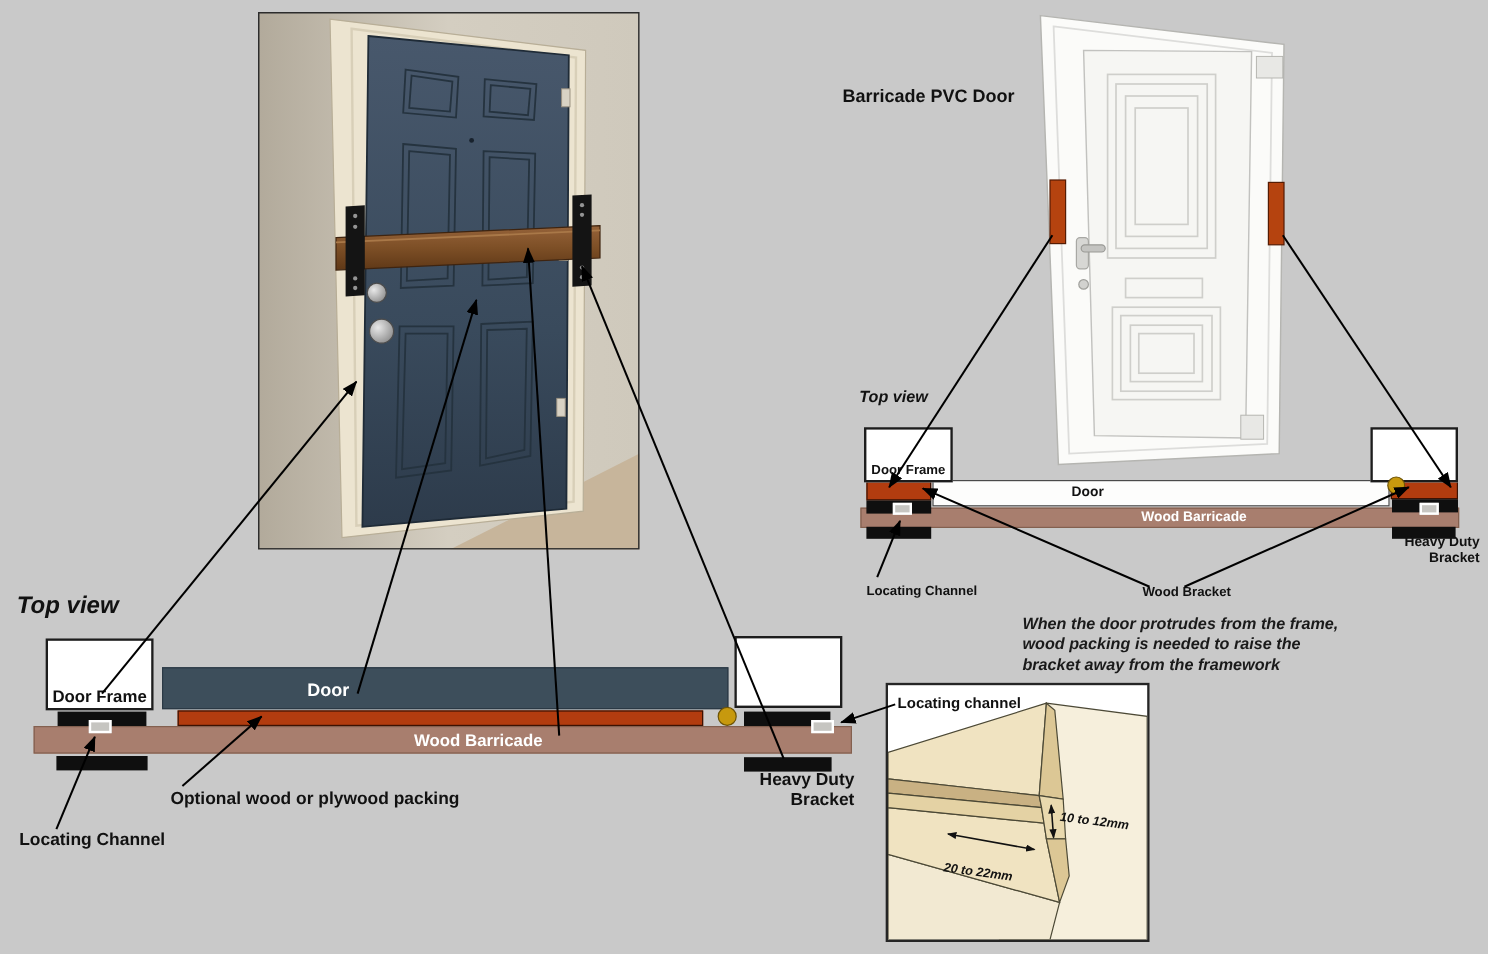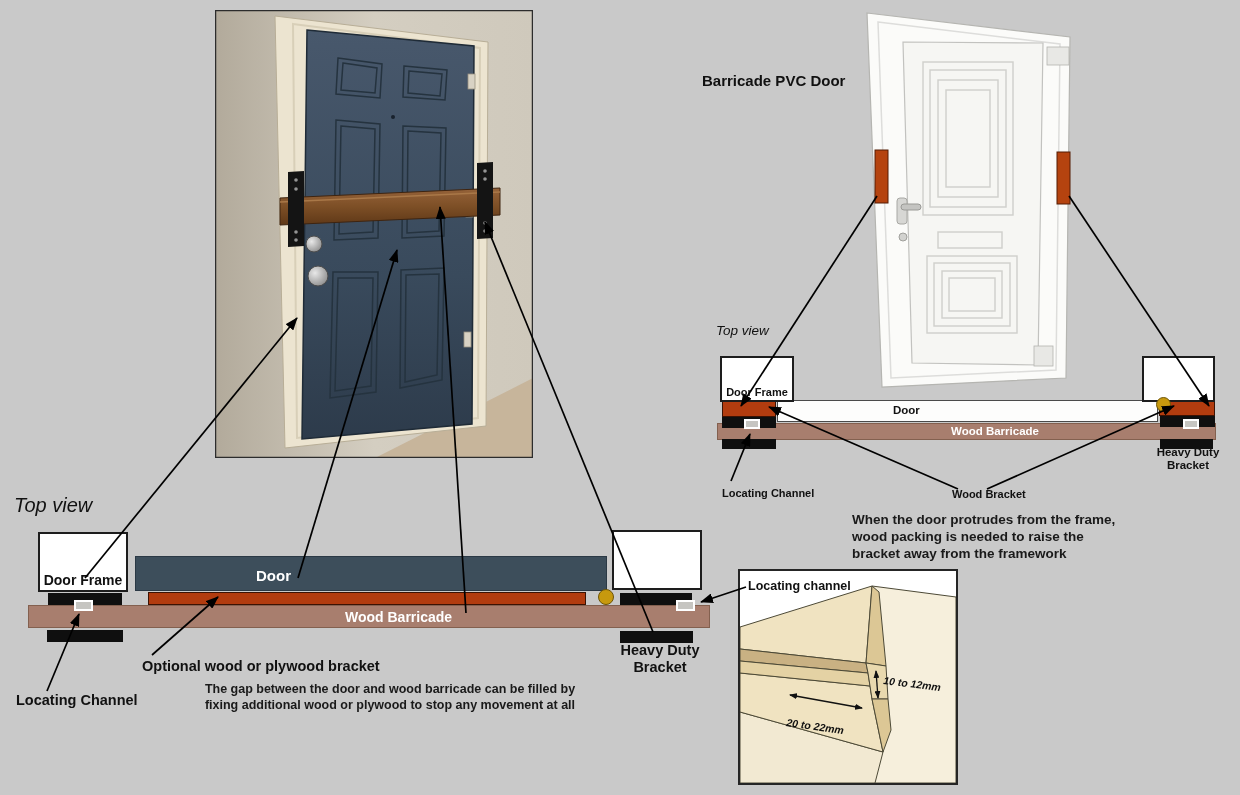--- a/index.html
+++ b/index.html
@@ -1,22 +1,22 @@
 <!DOCTYPE html>
 <html><head>
 <meta charset="utf-8">
 <style>
   html,body{margin:0;padding:0;background:#c9c9c9;}
   #canvas{position:relative;width:1240px;height:795px;background:#c9c9c9;overflow:hidden;
           font-family:"Liberation Sans", sans-serif;}
   .abs{position:absolute;}
   .lbl{font-weight:bold;color:#111;white-space:nowrap;}
-  .lbl-i{font-weight:normal;font-style:italic;color:#111;white-space:nowrap;}
-  .note{font-weight:bold;color:#1a1a1a;white-space:pre-line;}
-  .center{text-align:center;}
+  .lbl-i{font-weight:bold;font-style:italic;color:#111;white-space:nowrap;}
+  .note{font-weight:bold;font-style:italic;color:#1a1a1a;white-space:pre-line;}
+  .center{text-align:right;}
   .whitebox{background:#ffffff;border:2px solid #1d1d1d;box-sizing:border-box;}
   .bracket{background:#0f0f0f;}
   .orange{background:#b23c0f;border:1px solid #3c1203;box-sizing:border-box;}
   .barricade{background:#a87e6e;border:1px solid #83604f;box-sizing:border-box;}
   .doorbar{background:#3d4e5b;border:1px solid #2b3945;box-sizing:border-box;}
   .notch{background:#c6c5c1;border:2px solid #ffffff;box-sizing:border-box;}
   .gold{background:#c7990e;border:1px solid #6e5406;border-radius:50%;box-sizing:border-box;}
   .wlbl{font-weight:bold;color:#ffffff;white-space:nowrap;}
   svg{display:block;}
   #arrows{position:absolute;left:0;top:0;z-index:50;pointer-events:none;}
@@ -149,23 +149,21 @@
   <div class="abs whitebox z3" style="left:38px;top:532px;width:90px;height:60px">
     <div class="lbl" style="position:absolute;left:0;right:0;bottom:2px;text-align:center;font-size:14px">Door Frame</div>
   </div>
   <div class="abs whitebox z3" style="left:612px;top:530px;width:90px;height:60px"></div>
 
   <div class="abs notch z4" style="left:74px;top:600px;width:19px;height:11px"></div>
   <div class="abs notch z4" style="left:676px;top:600px;width:19px;height:11px"></div>
   <div class="abs gold z4" style="left:598px;top:589px;width:16px;height:16px"></div>
 
   <div class="abs lbl z4" style="left:16px;top:692px;font-size:14.5px">Locating Channel</div>
-  <div class="abs lbl z4" style="left:142px;top:658px;font-size:14.5px">Optional wood or plywood bracket</div>
-  <div class="abs note center z4" style="left:150px;top:681px;width:480px;font-size:12.5px;line-height:16px">The gap between the door and wood barricade can be filled by
-fixing additional wood or plywood to stop any movement at all</div>
+  <div class="abs lbl z4" style="left:142px;top:658px;font-size:14.5px">Optional wood or plywood packing</div>
   <div class="abs lbl center z4" style="left:608px;top:642px;width:104px;font-size:14.5px;line-height:17px;white-space:pre-line">Heavy Duty
 Bracket</div>
 
   <div class="abs lbl-i z4" style="left:716px;top:323px;font-size:13.5px">Top view</div>
 
   <div class="abs barricade z2" style="left:717px;top:423px;width:499px;height:17px"></div>
   <div class="abs wlbl z4" style="left:935px;top:425px;width:120px;text-align:center;font-size:11.5px">Wood Barricade</div>
 
   <div class="abs z2" style="left:777px;top:400px;width:381px;height:22px;background:#fdfdfc;border:1px solid #4a4a4a;box-sizing:border-box"></div>
   <div class="abs lbl z4" style="left:893px;top:404px;font-size:11.5px">Door</div>

